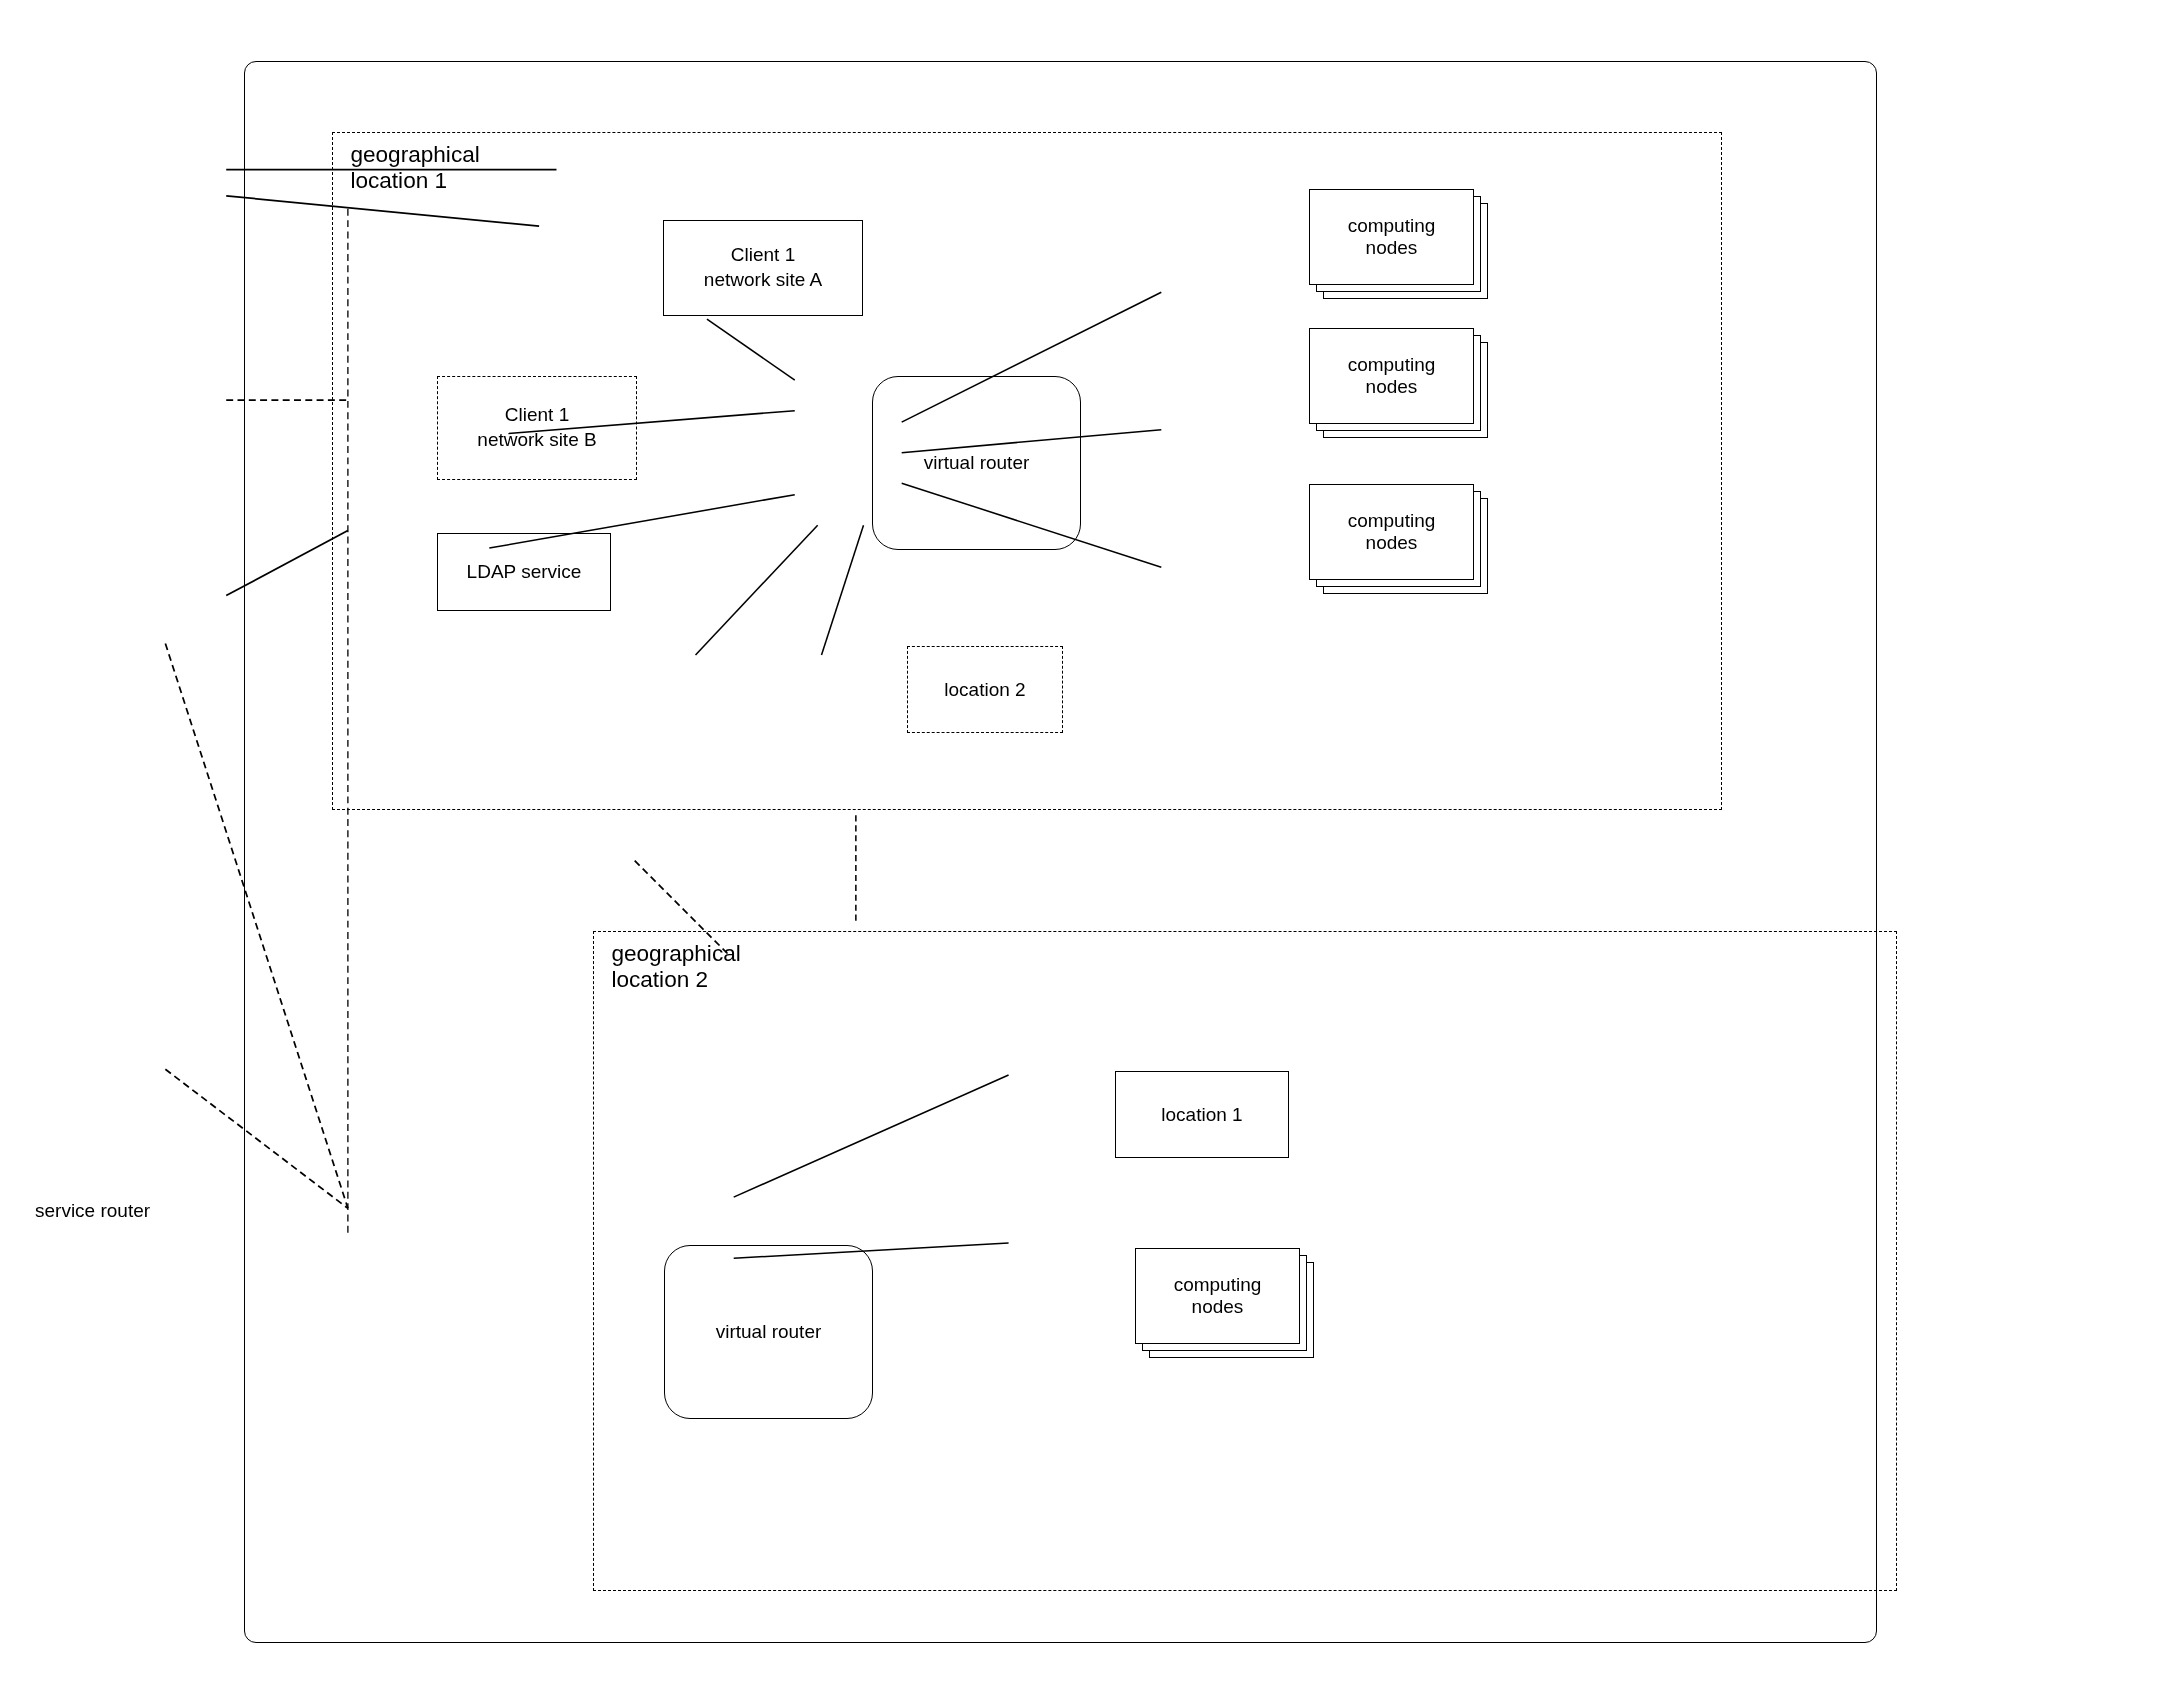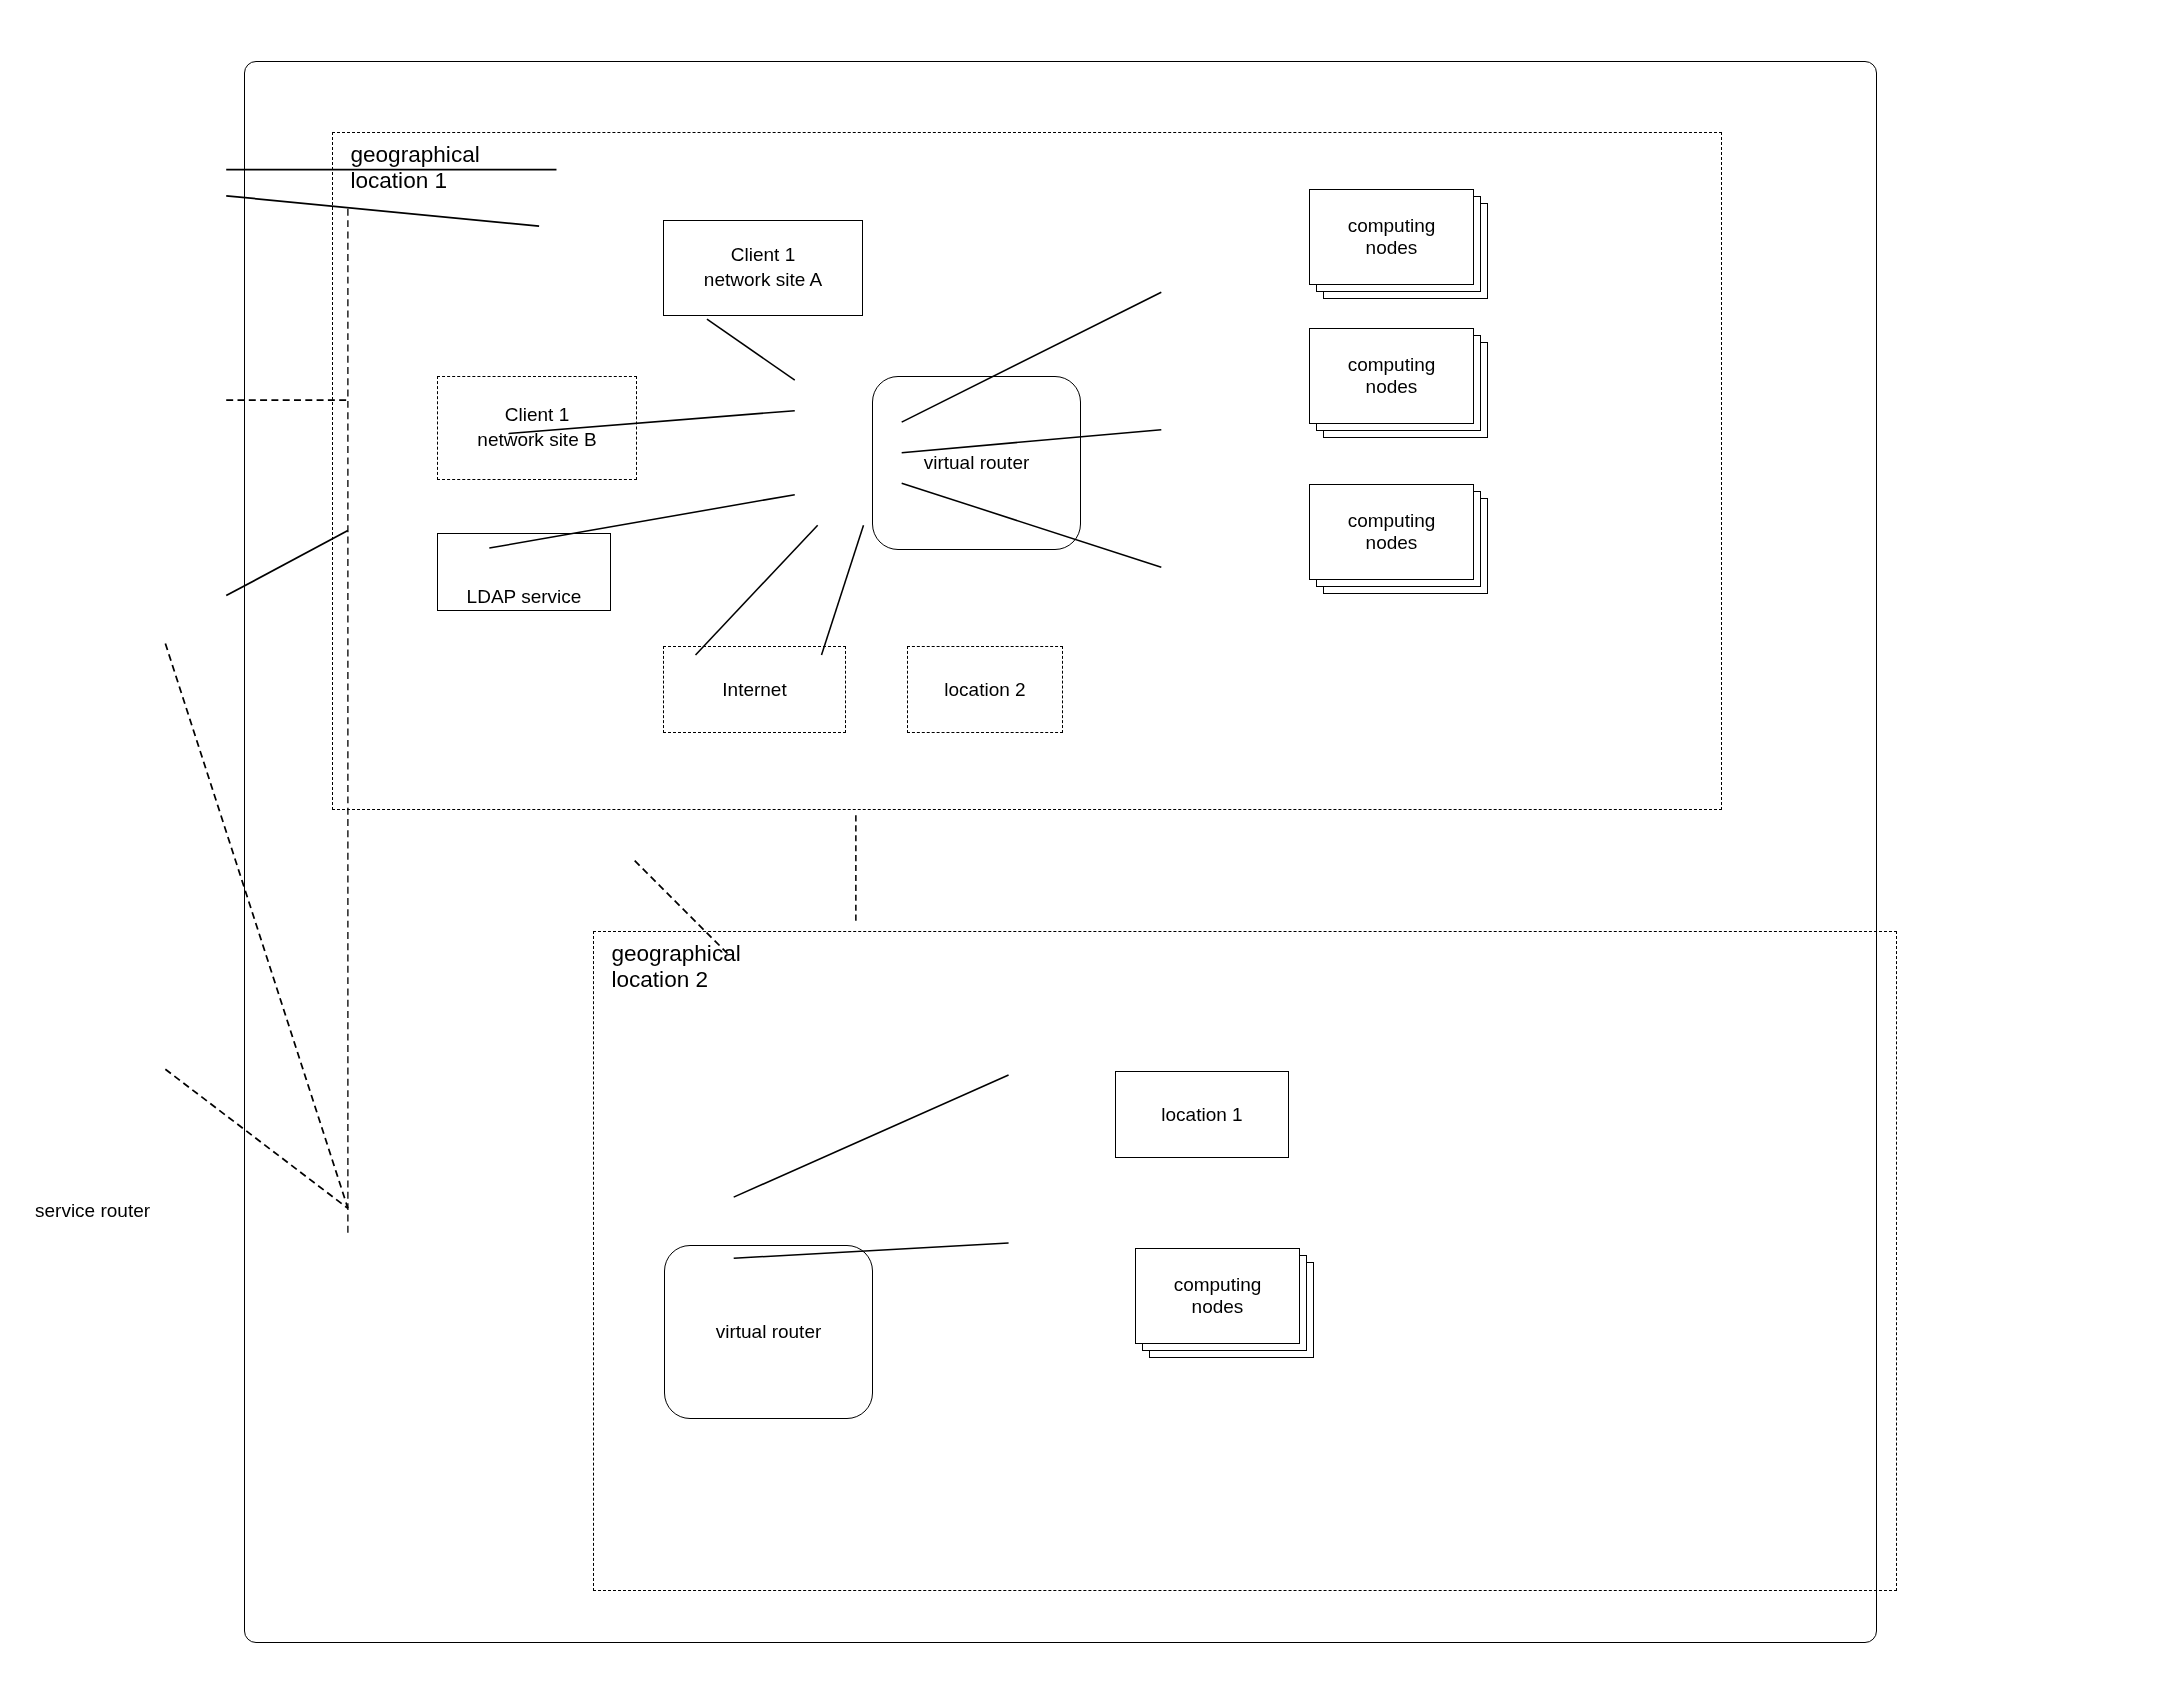--- a/index.html
+++ b/index.html
@@ -168,21 +168,21 @@
 
     
     .ldap-service-inner {
       position: absolute;
       top: 400px;
       left: 104px;
       width: 174px;
       height: 78px;
       border: 1.7px solid #000;
       display: flex;
-      align-items: flex-end;
+      align-items: center;
       justify-content: center;
       text-align: center;
       font-size: 19px;
       line-height: 1.3;
       background: #fff;
     }
 
     .ref-174 {
       position: absolute;
       top: 426px;
@@ -480,23 +480,20 @@
 
       <div class="cn-164-wrapper">
         <div class="cn-group">
           <div style="position:absolute;top:0;left:14px;width:165px;height:96px;border:1.7px solid #000;background:#fff;z-index:1;"></div>
           <div style="position:absolute;top:-7px;left:7px;width:165px;height:96px;border:1.7px solid #000;background:#fff;z-index:2;"></div>
           <div style="position:absolute;top:-14px;left:0px;width:165px;height:96px;border:1.7px solid #000;background:#fff;z-index:3;display:flex;align-items:center;justify-content:center;text-align:center;font-size:19px;">computing<br>nodes</div>
         </div>
       </div>
       <span class="ref-164"></span>
 
-      <div class="internet-inner">
-        <span>Internet</span>
-      </div>
       <span class="ref-178"></span>
 
       <div class="location2-inner">
         <span>location 2</span>
       </div>
       <span class="ref-168"></span>
 
     </div>
 
     <div class="geo-loc-2">

